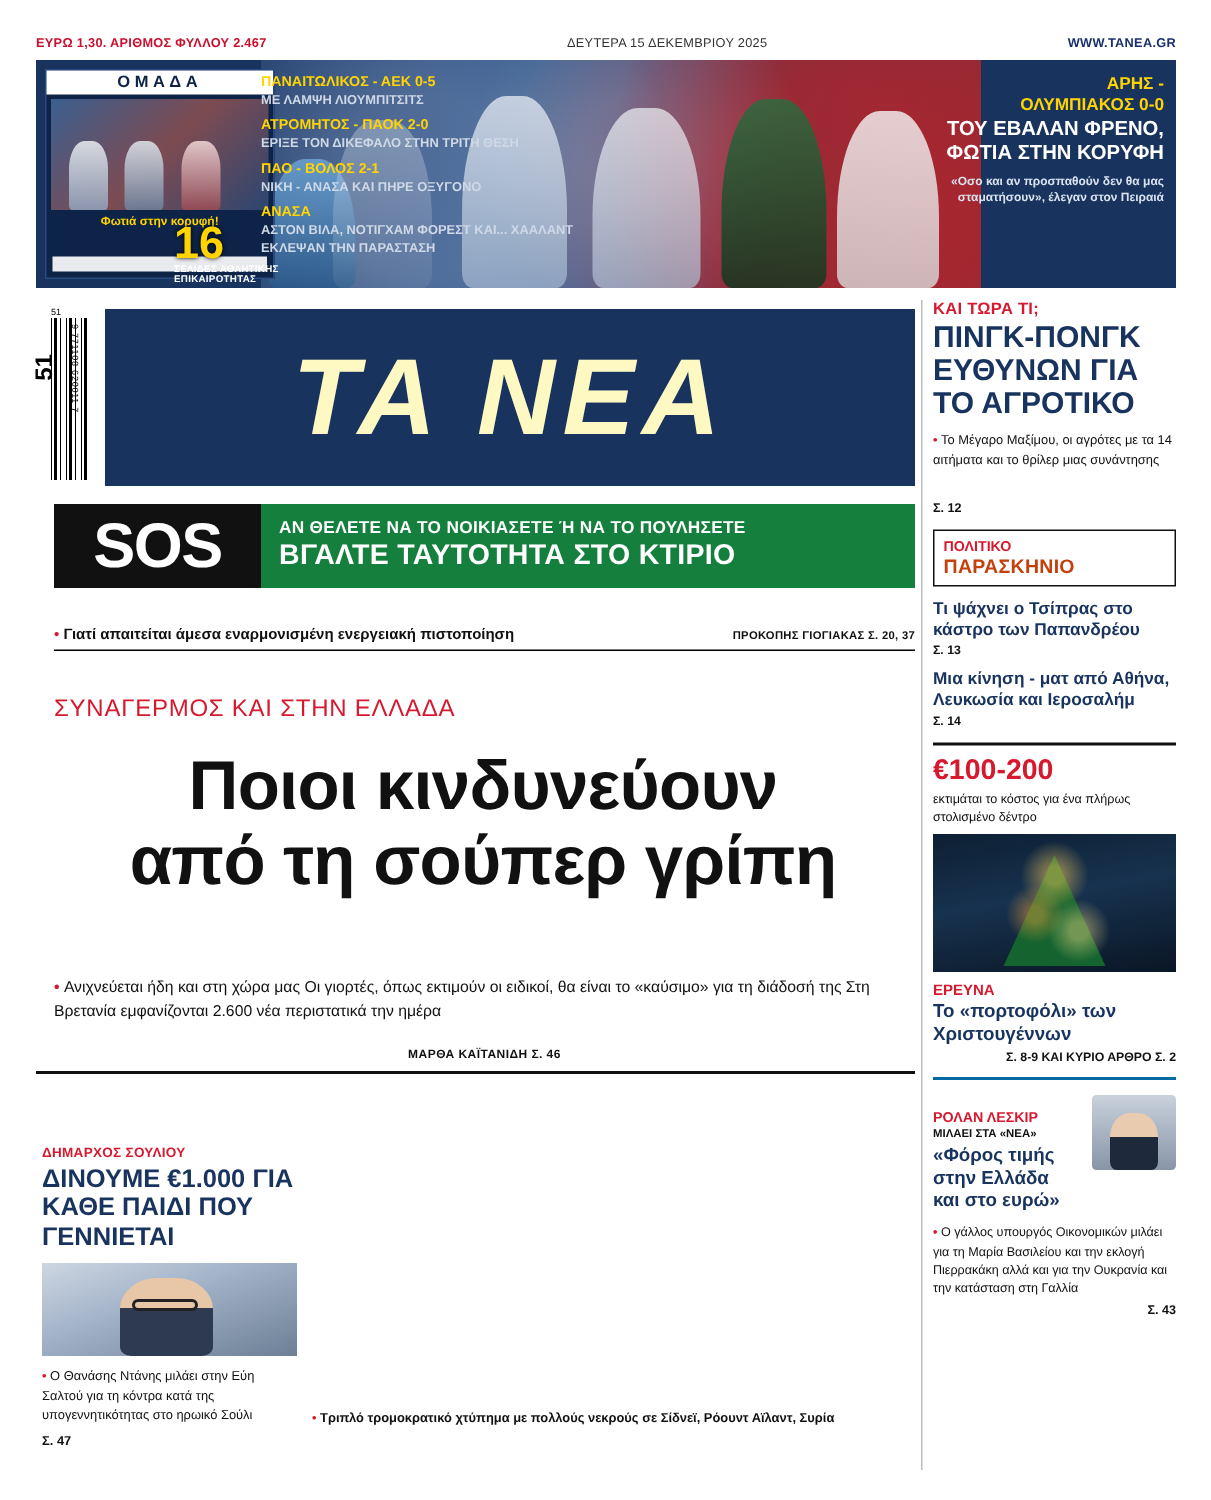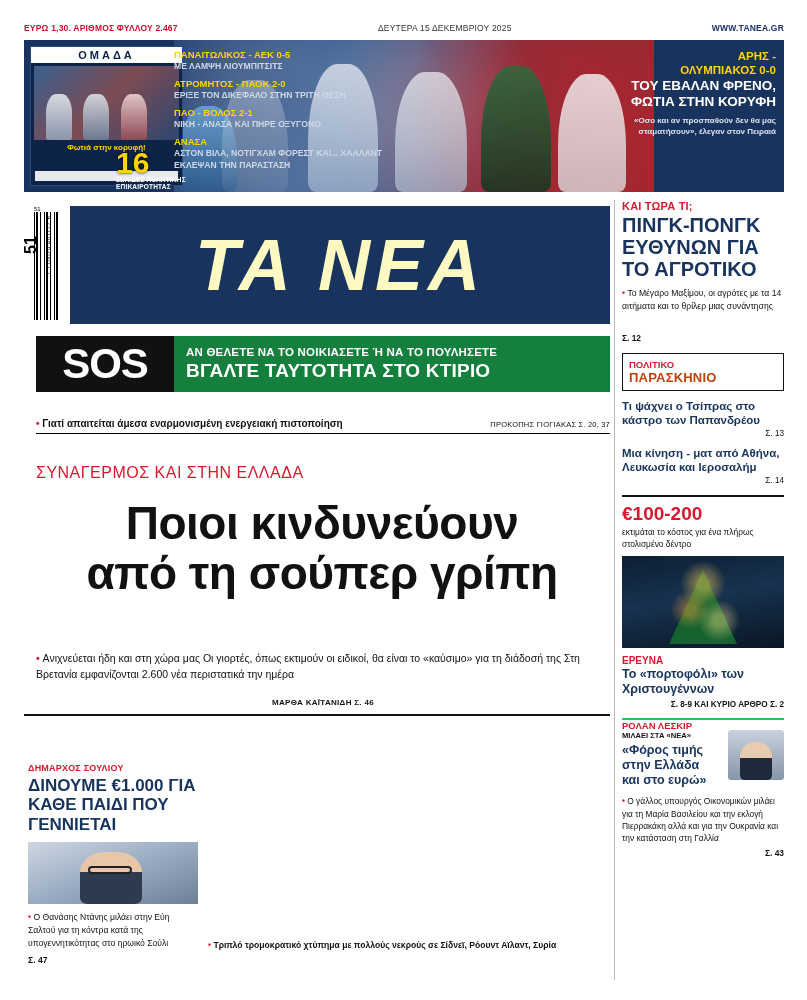--- a/index.html
+++ b/index.html
@@ -144,21 +144,21 @@
   .sosblock .l1 { font-size: 11.5px; font-weight: bold; letter-spacing: .2px; }
   .sosblock .l2 { font-size: 19px; font-weight: bold; letter-spacing: .2px; margin-top: 2px;}
 
   .sosnote {
     position: absolute; top: 398px; left: 36px; width: 574px;
     display: flex; justify-content: space-between; align-items: baseline;
     border-bottom: 1px solid #000; padding-bottom: 4px; margin-top: 20px;
   }
   .sosnote .a { font-size: 10px; color: #111; font-weight: bold; }
   .sosnote .a .dot { color: #d6192e; }
-  .sosnote .b { font-size: 7.5px; color: #111; font-weight: normal; letter-spacing: .2px;}
+  .sosnote .b { font-size: 7.5px; color: #111; font-weight: bold; letter-spacing: .2px;}
 
   
   .kicker {
     position: absolute; top: 464px; left: 36px; width: 574px;
     color: #d6192e; font-size: 16px; font-weight: normal; letter-spacing: .5px;
   }
   .headline {
     position: absolute; top: 498px; left: 30px; width: 584px;
     color: #111; font-size: 46px; font-weight: bold; line-height: 1.12;
     letter-spacing: -.5px; text-align: center;
@@ -265,21 +265,21 @@
   .r-b .dot { color: #d6192e; font-weight: bold; }
   .r-p { font-size: 8.4px; font-weight: bold; color: #111; text-align: left; margin-top: 20px; }
 
   .politiko {
     border: 1px solid #111; padding: 5px 6px; margin-top: 10px;
   }
   .politiko .t1 { color: #d6192e; font-size: 9.5px; font-weight: bold; }
   .politiko .t2 { color: #c2410c; font-size: 13px; font-weight: bold; letter-spacing: .2px;}
   .pitem { margin-top: 8px; }
   .pitem .h { color: #17335e; font-size: 11.5px; font-weight: bold; line-height: 1.22; }
-  .pitem .p { text-align: right; font-size: 8.2px; font-weight: normal; margin-top: 2px; color:#111;}
+  .pitem .p { text-align: left; font-size: 8.2px; font-weight: bold; margin-top: 2px; color:#111;}
 
   .euro {
     margin-top: 10px; border-top: 2px solid #111; padding-top: 6px;
   }
   .euro .big { color: #d6192e; font-size: 19px; font-weight: bold; }
   .euro .sub { font-size: 8.4px; line-height: 1.4; color: #111; margin-top: 2px; }
   .xmas {
     margin-top: 6px; width: 162px; height: 92px; position: relative; overflow: hidden;
     background: linear-gradient(170deg,#0d1f33 0%, #17324f 45%, #0a1624 100%);
   }
@@ -292,21 +292,21 @@
     background:
       radial-gradient(circle at 50% 30%, rgba(255,210,90,.45) 0 6%, transparent 22%),
       radial-gradient(circle at 42% 58%, rgba(255,170,60,.4) 0 5%, transparent 18%),
       radial-gradient(circle at 60% 70%, rgba(255,230,140,.4) 0 5%, transparent 18%);
   }
   .erevna { margin-top: 7px; }
   .erevna .k { color: #d6192e; font-size: 10px; font-weight: bold; }
   .erevna .h { color: #17335e; font-size: 12.5px; font-weight: bold; line-height: 1.2; margin-top: 1px;}
   .erevna .p { text-align: right; font-size: 8.2px; font-weight: bold; margin-top: 3px; color:#111;}
 
-  .rolan { margin-top: 9px; border-top: 2px solid #22c55e; padding-top: 0; position: relative; }
+  .rolan { margin-top: 9px; border-top: 2px solid #0369a1; padding-top: 20px; position: relative; }
   .rolan .k { color: #d6192e; font-size: 9.5px; font-weight: bold; }
   .rolan .k2 { color: #111; font-size: 7.6px; font-weight: bold; }
   .rolan .h { color: #17335e; font-size: 12.5px; font-weight: bold; line-height: 1.2; margin-top: 3px; width: 96px;}
   .rolan .av {
     position: absolute; right: 0; top: 10px; width: 56px; height: 50px;
     background: linear-gradient(180deg,#c9d2dd,#8795a6); border-radius: 3px; overflow: hidden;
   }
   .rolan .av .f {
     position: absolute; left: 12px; bottom: 0; width: 32px; height: 38px;
     border-radius: 42% 42% 14% 14%;

